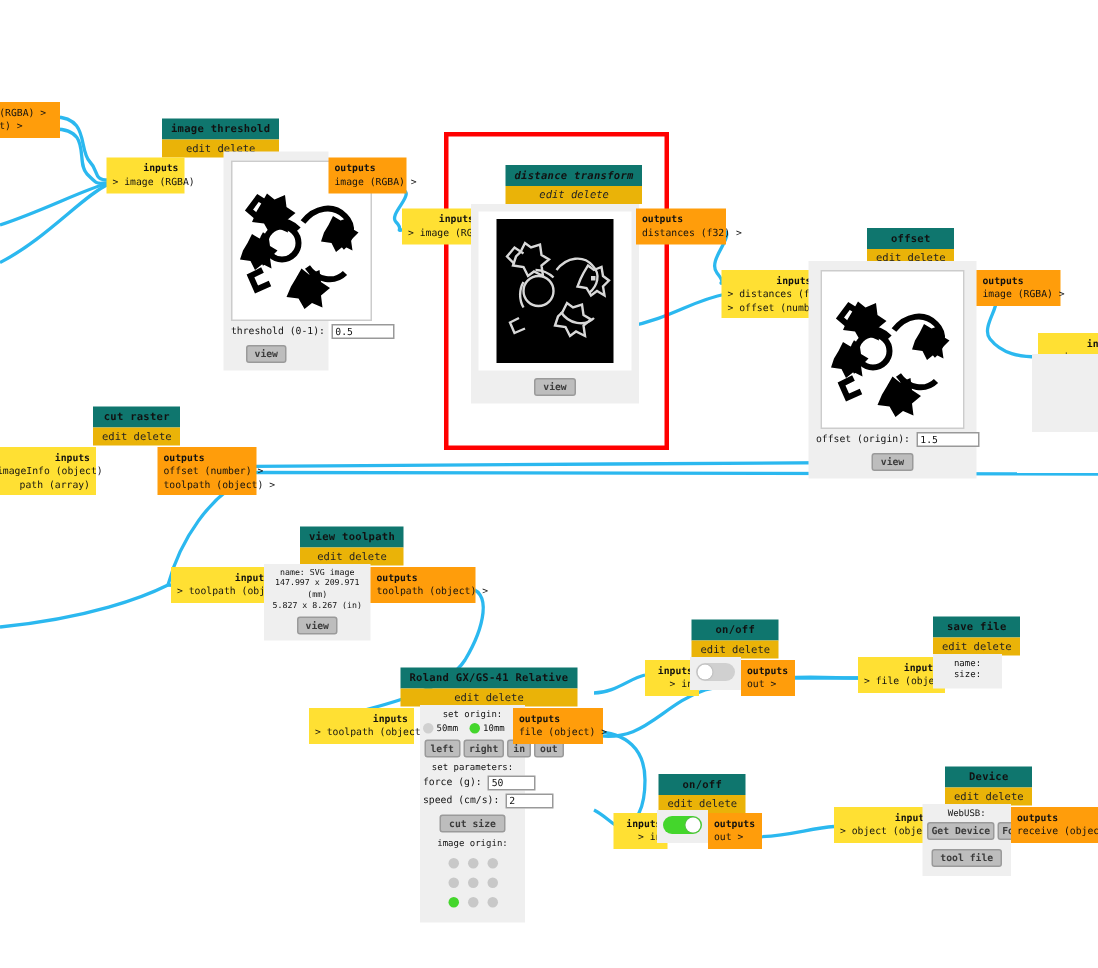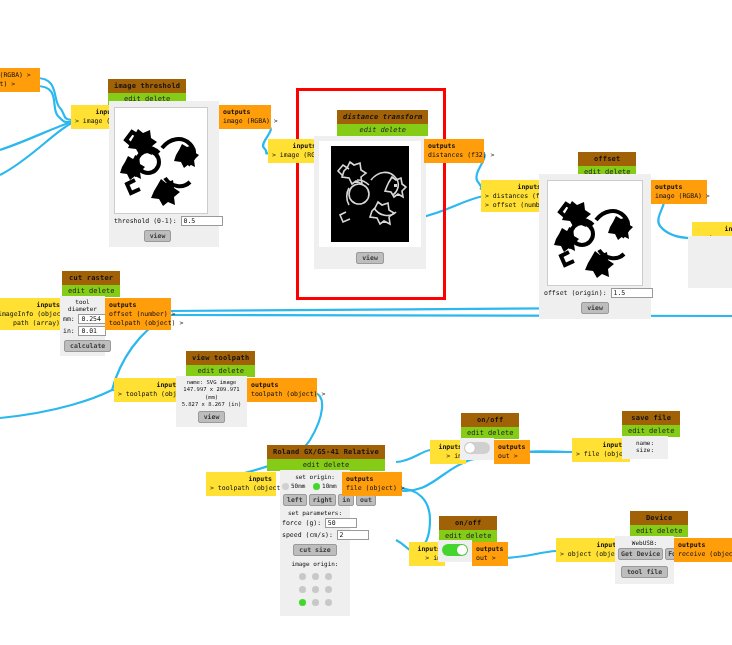--- a/index.html
+++ b/index.html
@@ -8,26 +8,26 @@
     background:#ffffff;
     font-family:"DejaVu Sans Mono","Liberation Mono",monospace;
     font-size:7px;color:#111;
   }
   #canvas{position:absolute;left:0;top:0;width:732px;height:645px;}
   svg.wires{position:absolute;left:0;top:0;width:732px;height:645px;pointer-events:none;}
 
   
   .node{position:absolute;}
   .title{
-    background:#a16207;color:#111;text-align:center;
+    background:#0f766e;color:#111;text-align:center;
     font-weight:bold;font-size:7px;letter-spacing:.2px;
     padding:3px 6px;white-space:nowrap;
   }
   .ed{
-    background:#84cc16;color:#222;text-align:center;
+    background:#eab308;color:#222;text-align:center;
     font-size:7px;padding:2px 6px;white-space:nowrap;
   }
   .ports{
     background:#ffe033;padding:3px 4px;font-size:6.5px;line-height:1.35;
     white-space:nowrap;
   }
   .ports.out{background:#ff9d0b;}
   .ports .hd{font-weight:bold;display:block;}
   .ports.in{text-align:right;}
   .ports.in .hd{text-align:right;}
@@ -121,21 +121,21 @@
     <div class="ed">edit delete</div>
   </div>
 
   <div class="node" style="left:71px;top:105px;">
     <div class="ports in" style="width:44px;">
       <span class="hd">inputs</span>
       <div>&gt; <span>image (RGBA)</span></div>
     </div>
   </div>
   <div class="node" style="left:109px;top:101px;width:110px;">
-    <div class="panel" style="padding:6px 18px 5px 5px;">
+    <div class="panel" style="padding:6px 18px 5px 5px;margin-left:40px;">
       <div class="imgbox" style="width:92px;height:105px;margin:0 auto;">
         <svg class="gear-svg" width="92" height="105" viewBox="0 0 92 105">
           <g fill="none" stroke="#000" stroke-width="4">
             <circle cx="33" cy="54" r="11"></circle>
             <path d="M18 38 l-7 -6 l6 -8 l8 5"></path>
             <path d="M20 72 l-8 4 l4 9 l9 -4"></path>
             <path d="M47 40 c8 -10 20 -12 28 -4 c7 7 4 16 -2 21"></path>
             <path d="M50 70 c6 9 18 11 25 4"></path>
             <path d="M22 48 c-4 6 -4 14 0 20"></path>
             <path d="M44 45 c-4 -4 -9 -6 -14 -6"></path>
@@ -264,43 +264,29 @@
     <div class="title">cut raster</div>
     <div class="ed">edit delete</div>
   </div>
   <div class="node" style="left:-6px;top:298px;">
     <div class="ports in" style="width:62px;">
       <span class="hd">inputs</span>
       <div>imageInfo (object)</div>
       <div>path (array)</div>
     </div>
   </div>
-  <div class="node" style="left:60px;top:296px;width:45px;">
-    <div class="panel" style="padding:2px 3px 4px 3px;text-align:center;">
-      <div class="lbl" style="font-size:6px;">tool diameter</div>
-      <div class="fieldline" style="font-size:6px;">
-        <span class="lbl">mm:</span>
-        <span class="field" style="min-width:22px;">0.254</span>
-      </div>
-      <div class="fieldline" style="font-size:6px;">
-        <span class="lbl">in:</span>
-        <span class="field" style="min-width:22px;">0.01</span>
-      </div>
-      <div class="btn">calculate</div>
-    </div>
-  </div>
   <div class="node" style="left:105px;top:298px;">
     <div class="ports out" style="width:58px;">
       <span class="hd">outputs</span>
       <div>offset (number) &gt;</div>
       <div>toolpath (object) &gt;</div>
     </div>
   </div>
 
-  <div class="node" style="left:186px;top:351px;">
+  <div class="node" style="left:200px;top:351px;">
     <div class="title">view toolpath</div>
     <div class="ed">edit delete</div>
   </div>
   <div class="node" style="left:114px;top:378px;">
     <div class="ports in" style="width:62px;">
       <span class="hd">inputs</span>
       <div>&gt; <span>toolpath (object)</span></div>
     </div>
   </div>
   <div class="node" style="left:176px;top:376px;width:71px;">

